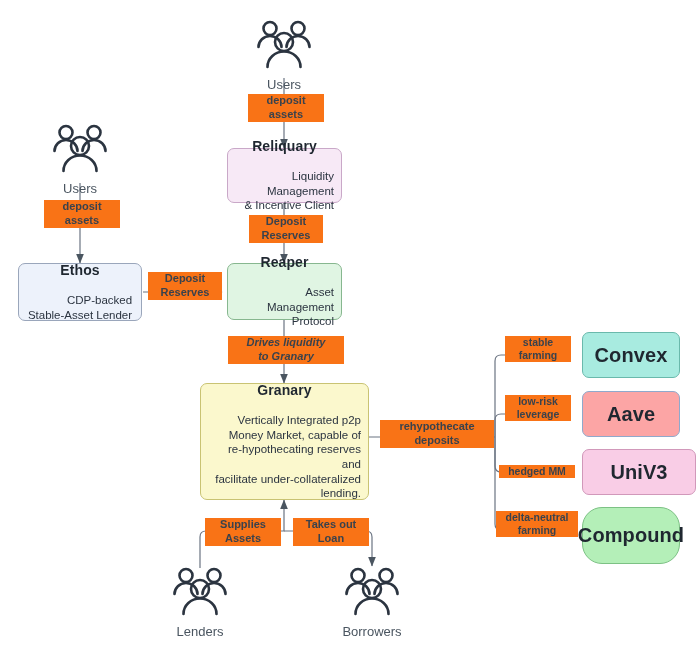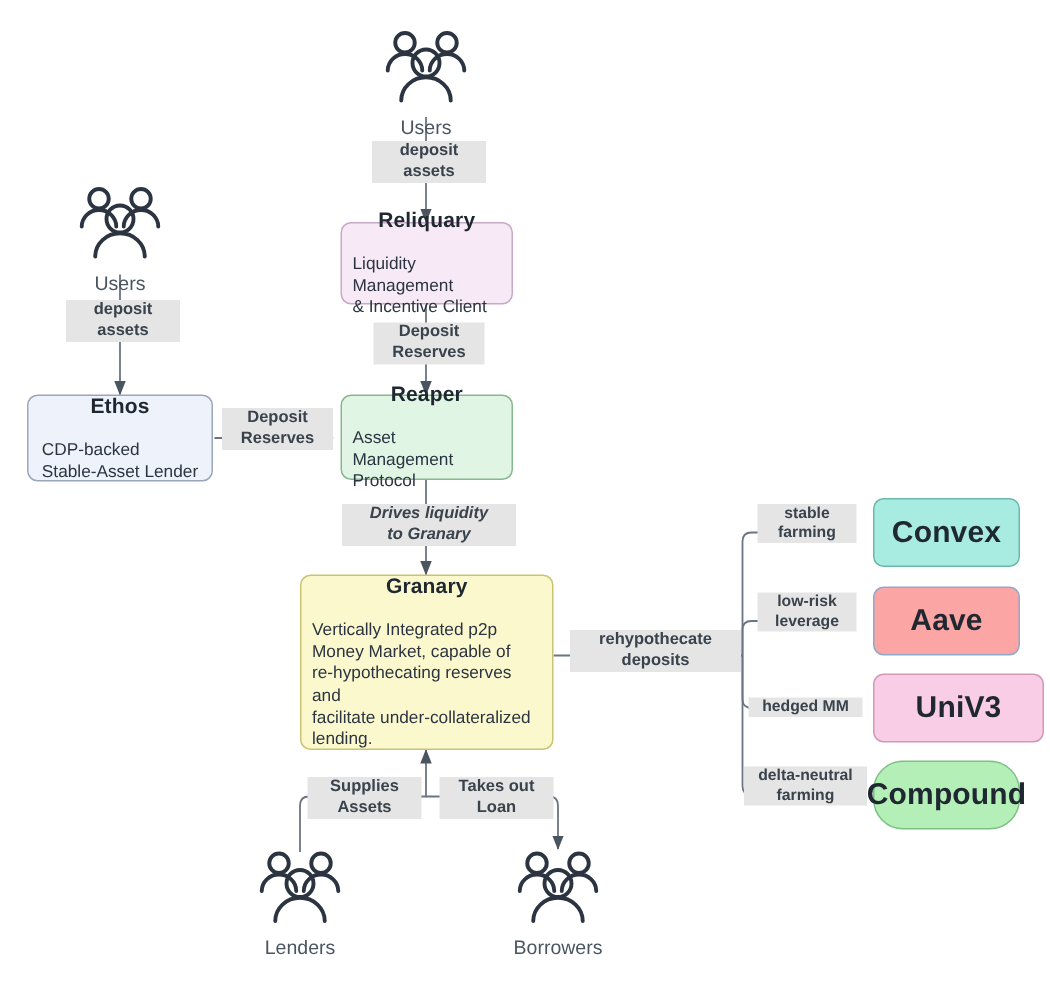--- a/index.html
+++ b/index.html
@@ -31,21 +31,21 @@
   
   .node {
     position: absolute;
     box-sizing: border-box;
     border: 1px solid #9aa2ad;
     border-radius: 7px;
     display: flex;
     flex-direction: column;
     align-items: center;
     justify-content: center;
-    text-align: left;
+    text-align: right;
     padding: 20px 7px;
     line-height: 1.22;
   }
   .node .title {
     font-weight: bold;
     font-size: 14px;
     color: #1f2730;
     letter-spacing: 0.1px;
   }
   .node .sub {
@@ -89,21 +89,21 @@
 
   
   .elabel {
     position: absolute;
     font-size: 11px;
     font-weight: bold;
     color: #3a424c;
     text-align: center;
     line-height: 1.25;
     white-space: pre-line;
-    background: #e5e5e5;
+    background: #f97316;
     padding: 0 2px;
   }
   .elabel.reg {
     font-weight: bold;
     font-size: 10.5px;
   }
 </style>
 </head>
 <body>
 
@@ -228,21 +228,21 @@
   </div>
 
   <div class="node n-aave leaf" style="left:582px; top:391px; width:98px; height:46px;">
     <span class="title">Aave</span>
   </div>
 
   <div class="node n-univ3 leaf" style="left:582px; top:449px; width:114px; height:46px;">
     <span class="title">UniV3</span>
   </div>
 
-  <div class="node n-compound leaf" style="left:582px; top:507px; width:98px; height:46px;border-radius:20px;">
+  <div class="node n-compound leaf" style="left:582px; top:507px; width:98px; height:57px;border-radius:20px;">
     <span class="title">Compound</span>
   </div>
 
   <div class="elabel" style="left:248px; top:94px; width:72px;">deposit
 assets</div>
 
   <div class="elabel" style="left:44px; top:200px; width:72px;">deposit
 assets</div>
 
   <div class="elabel" style="left:148px; top:272px; width:70px;">Deposit

